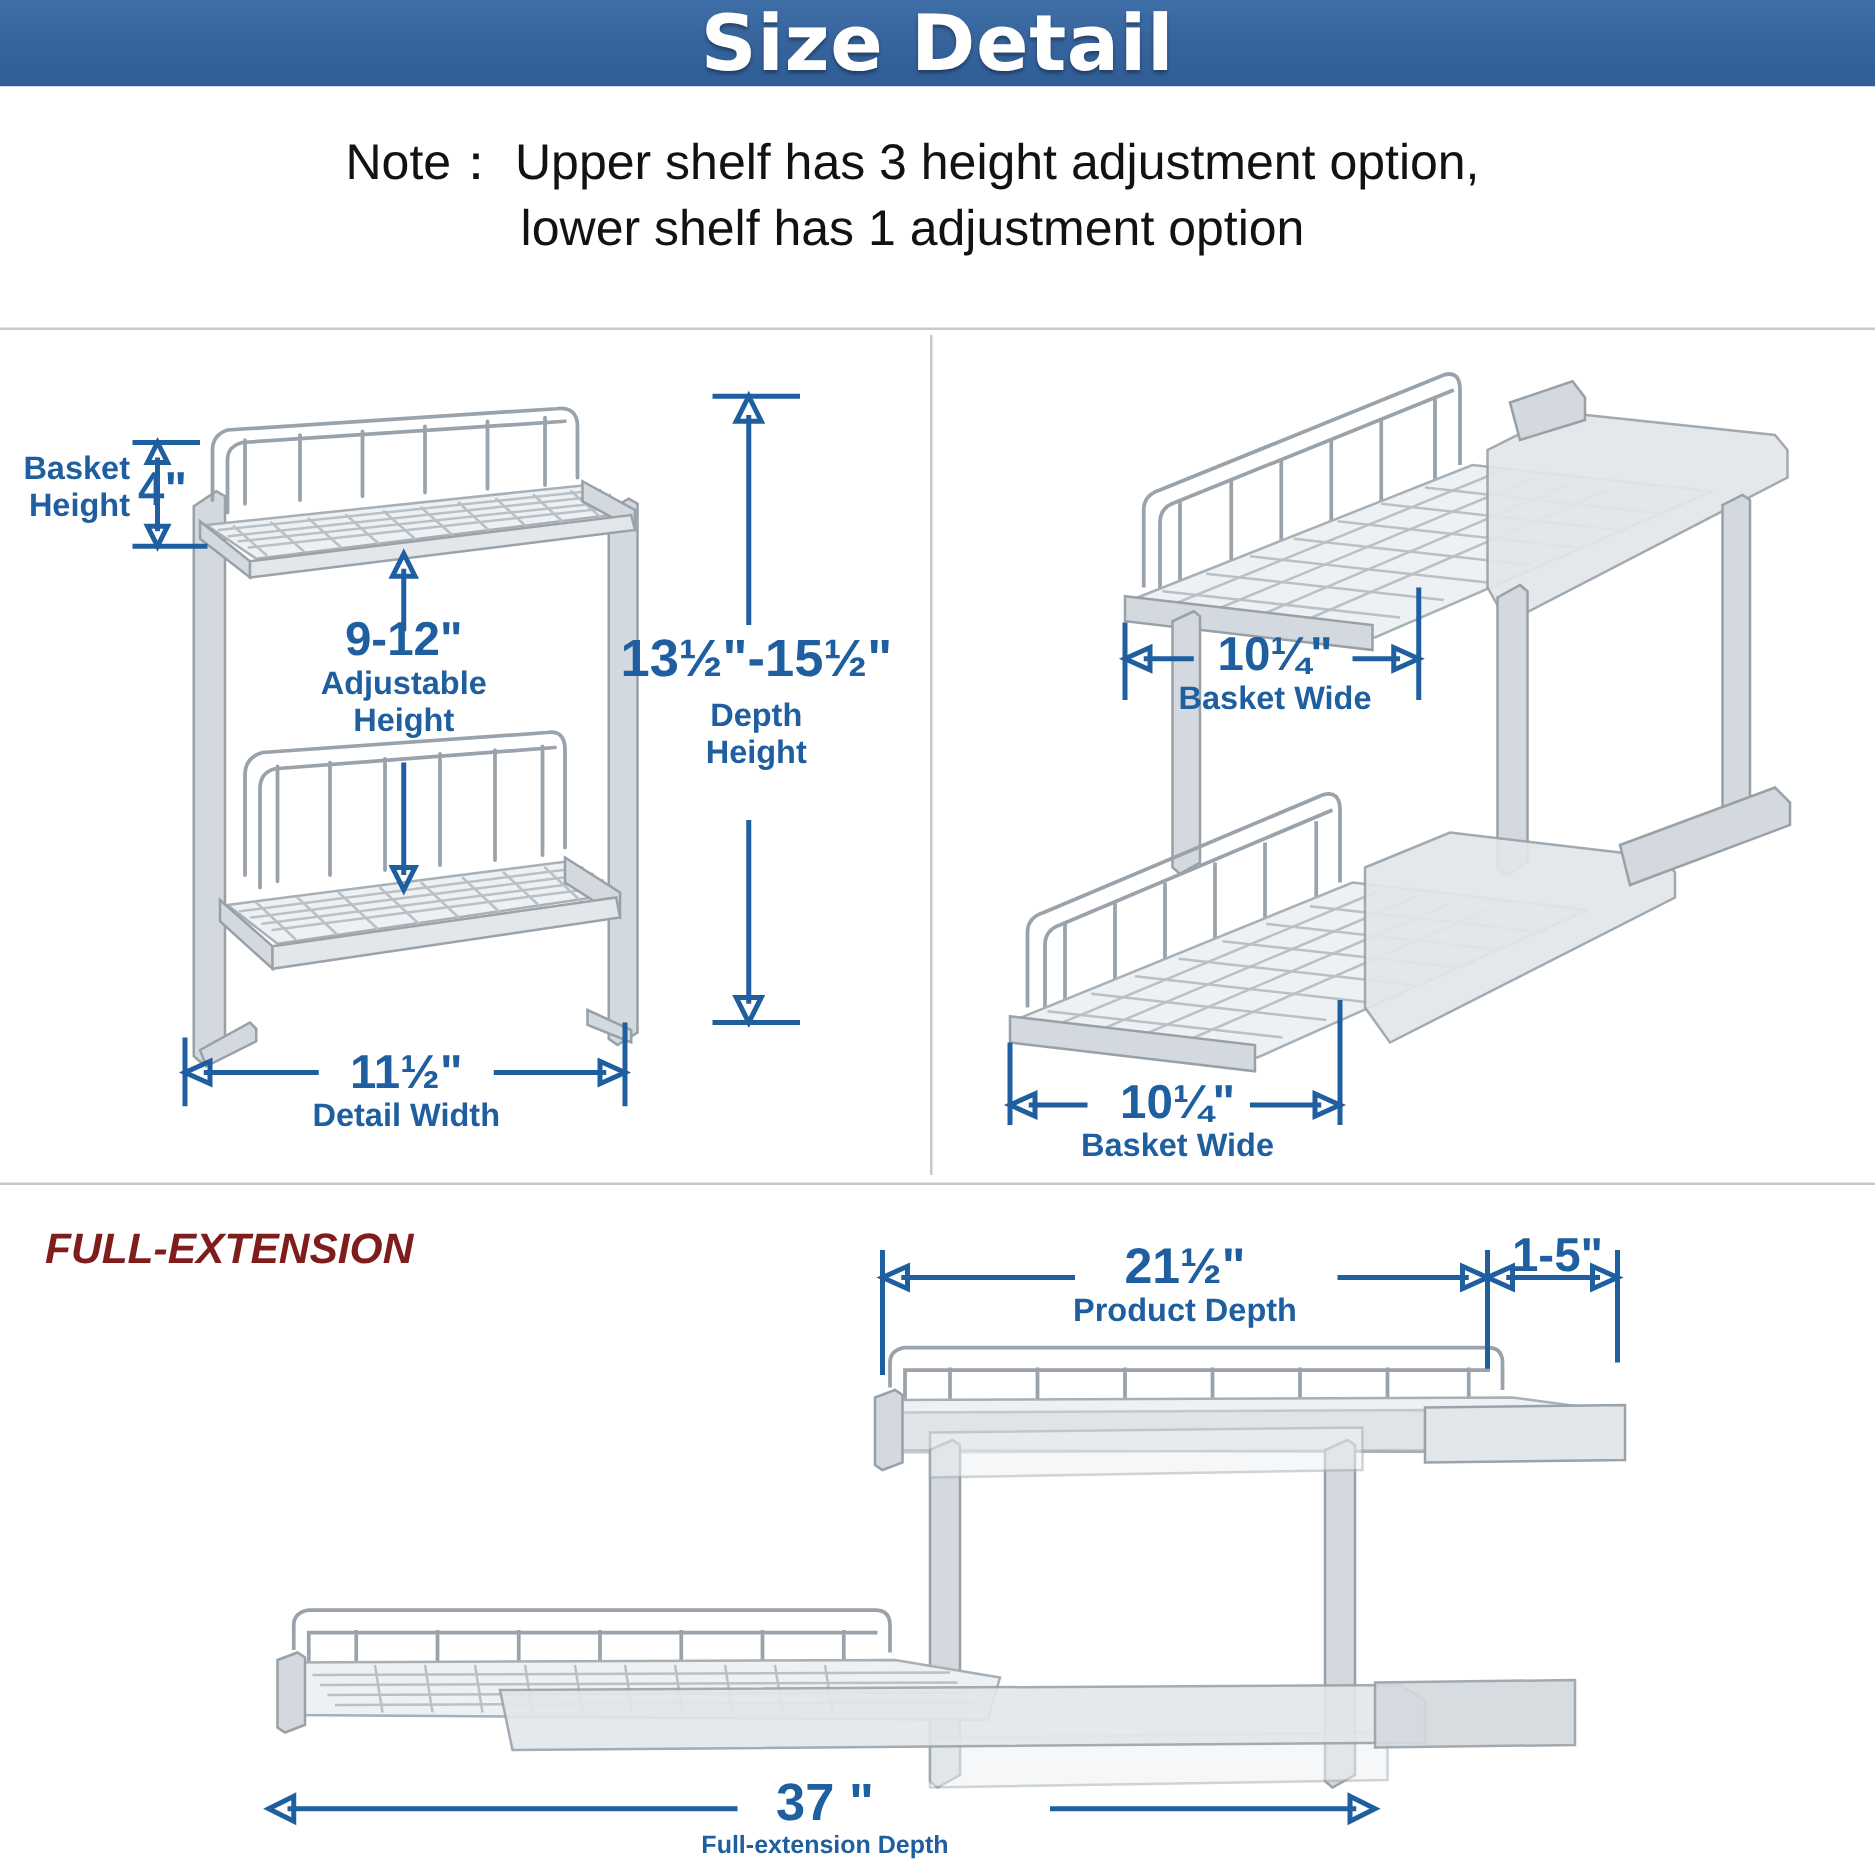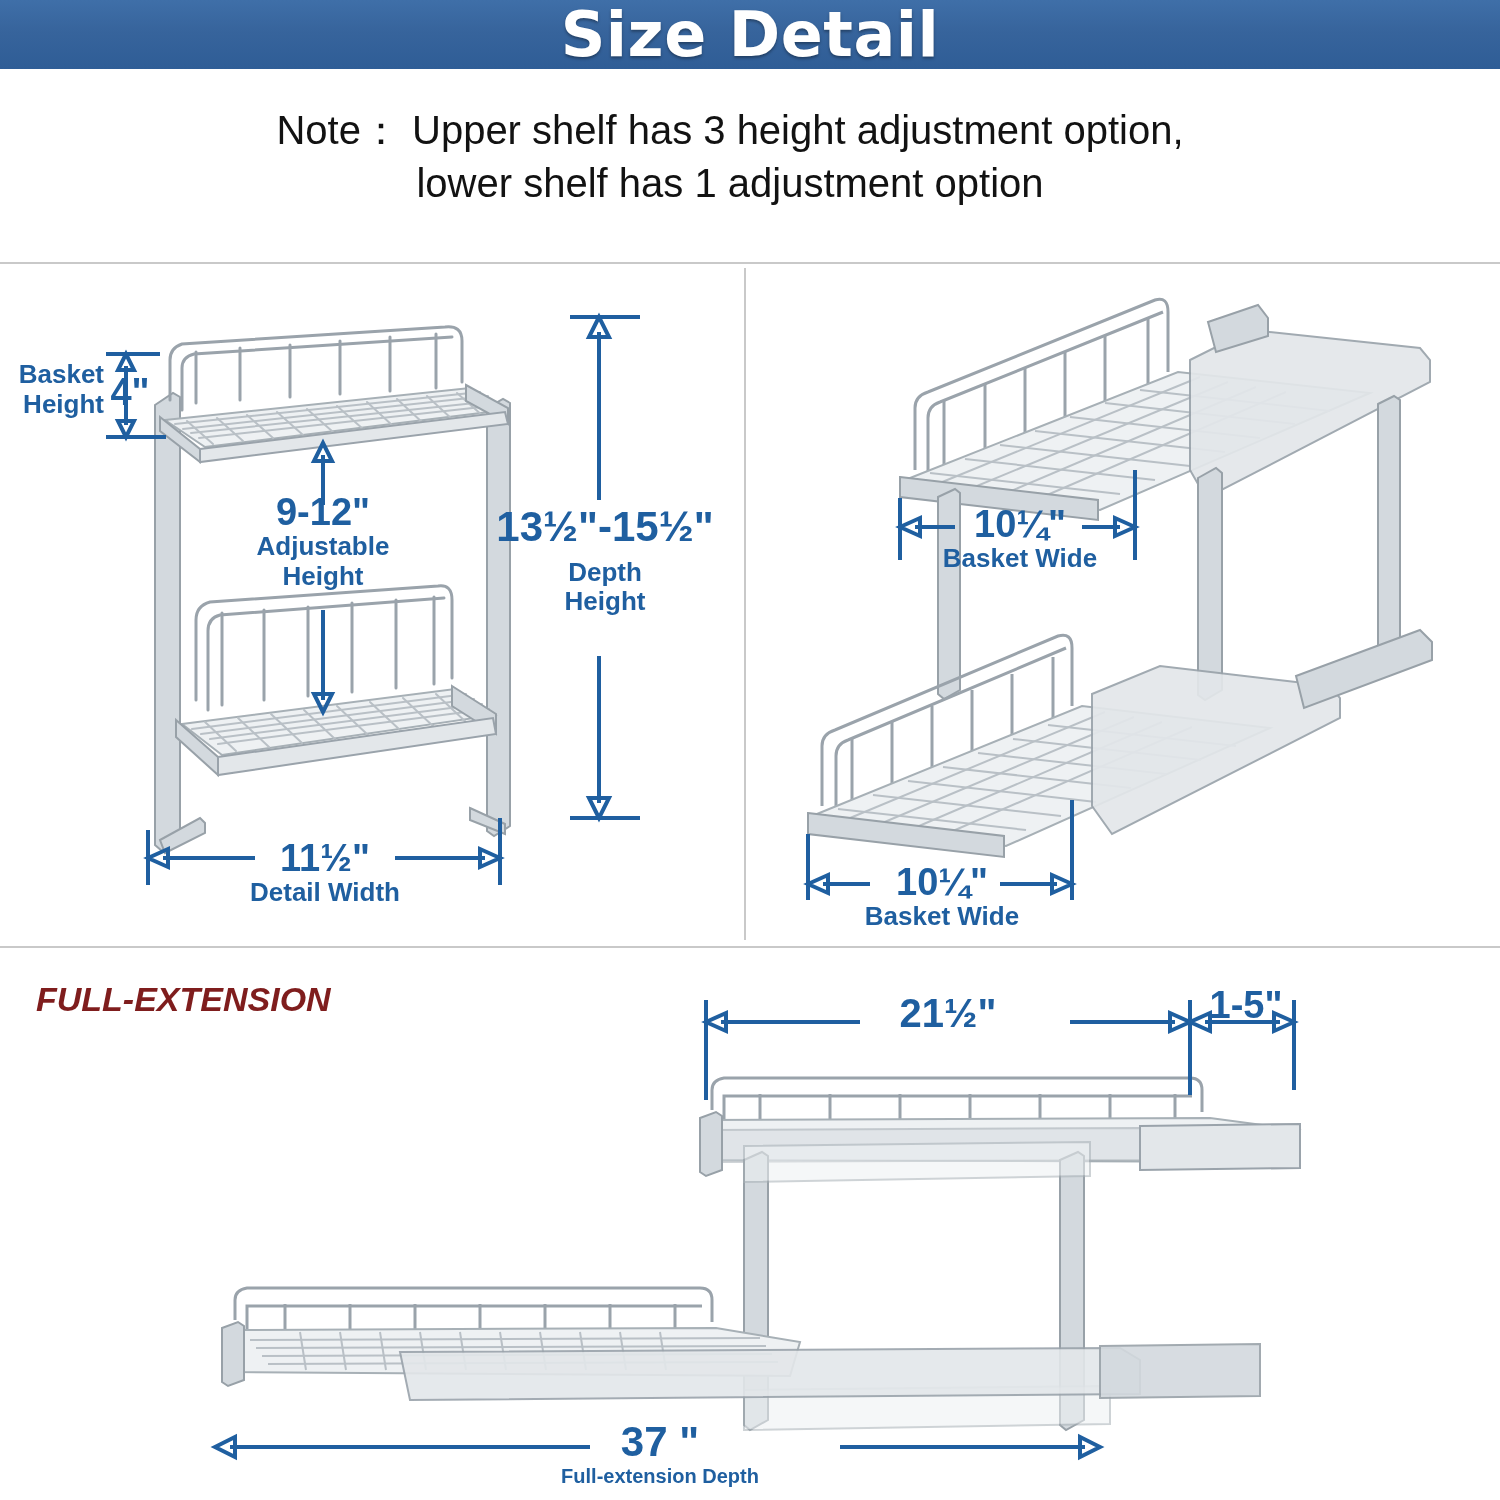--- a/index.html
+++ b/index.html
@@ -356,20 +356,21 @@
 
 <div class="dim" style="left:812px;top:862px;width:260px;">
   <span class="big">10¼"</span>
   <span class="sub">Basket Wide</span>
 </div>
 
 <div class="full-ext">FULL-EXTENSION</div>
 
 <div class="dim" style="left:738px;top:992px;width:420px;">
   <span class="big" style="font-size:40px;">21½"</span>
+  <span class="sub">Product Depth</span>
 </div>
 
 <div class="dim" style="left:1196px;top:985px;width:100px;">
   <span class="big" style="font-size:38px;">1-5"</span>
 </div>
 
 <div class="dim" style="left:530px;top:1420px;width:260px;">
   <span class="big" style="font-size:42px;">37 "</span>
   <span class="sub" style="font-size:20px;">Full-extension Depth</span>
 </div>

